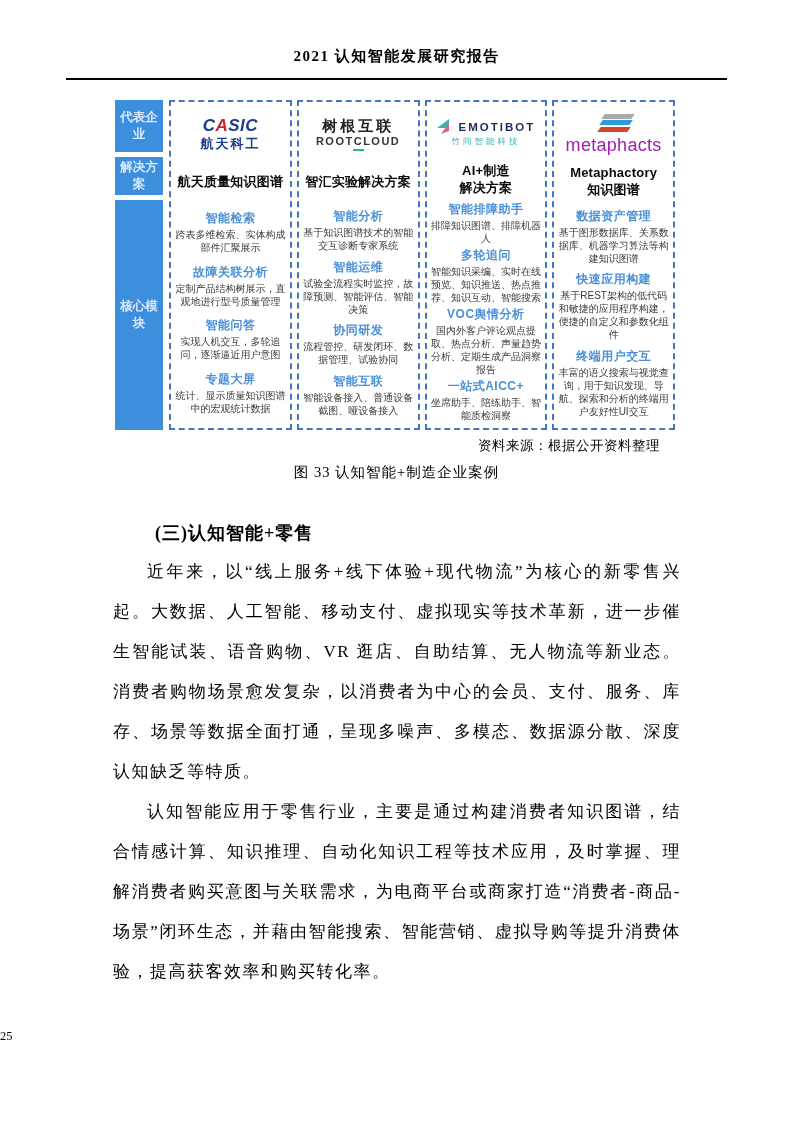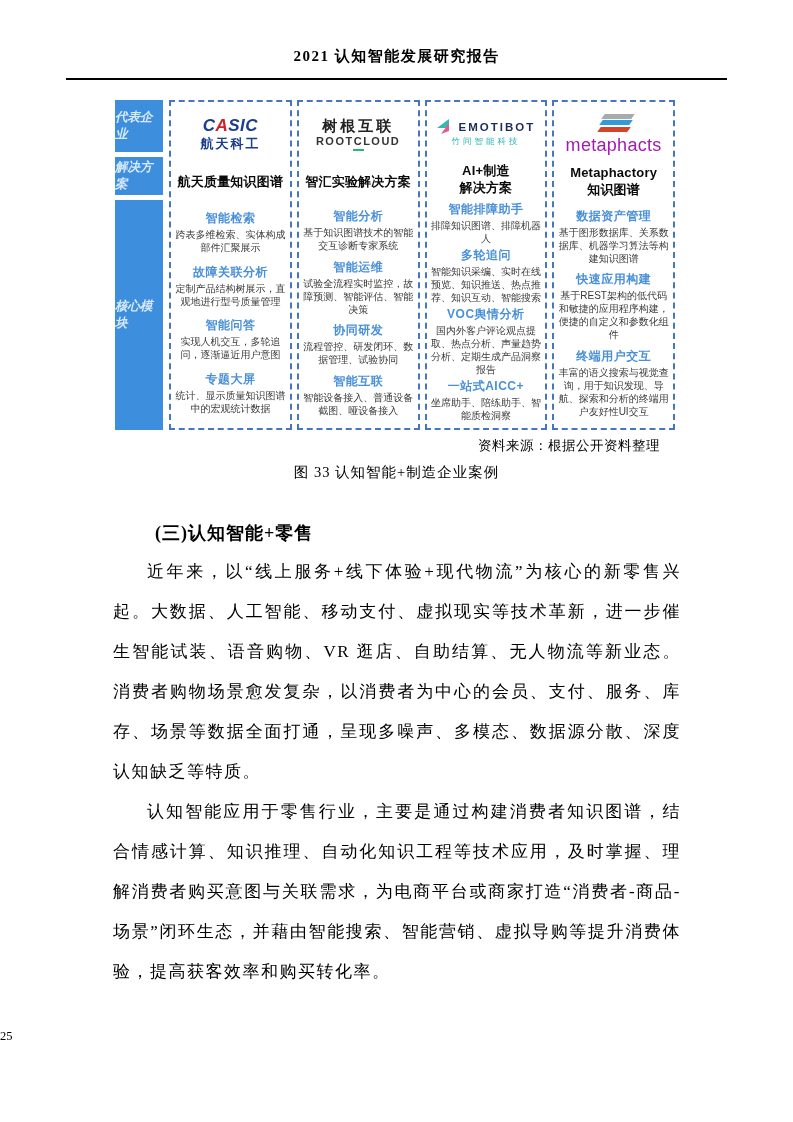--- a/index.html
+++ b/index.html
@@ -26,22 +26,22 @@
   
   .figure{
     position:absolute;left:115px;top:100px;width:560px;height:330px;
     display:flex;gap:6px;
     font-family:"Liberation Sans","DejaVu Sans",sans-serif;
   }
   .fig-sidebar{width:48px;display:flex;flex-direction:column;gap:5px;}
   .row-label{
     background:#3e8ede;color:#d7e9fa;
     display:flex;align-items:center;justify-content:center;
-    text-align:left;font-size:12.5px;font-weight:bold;line-height:1.35;
-    padding:0;box-sizing:border-box;font-style:italic;
+    text-align:center;font-size:12.5px;font-weight:bold;line-height:1.35;
+    padding:0;box-sizing:border-box;
   }
   .row-label.r1{height:52px;}
   .row-label.r2{height:38px;}
   .row-label.r3{flex:1;}
 
   .fig-cols{flex:1;display:flex;gap:5px;}
   .company-col{
     flex:1;border:2px dashed #4576be;background:#fff;
     padding:4px 4px 5px 4px;box-sizing:border-box;
     display:flex;flex-direction:column;align-items:stretch;

